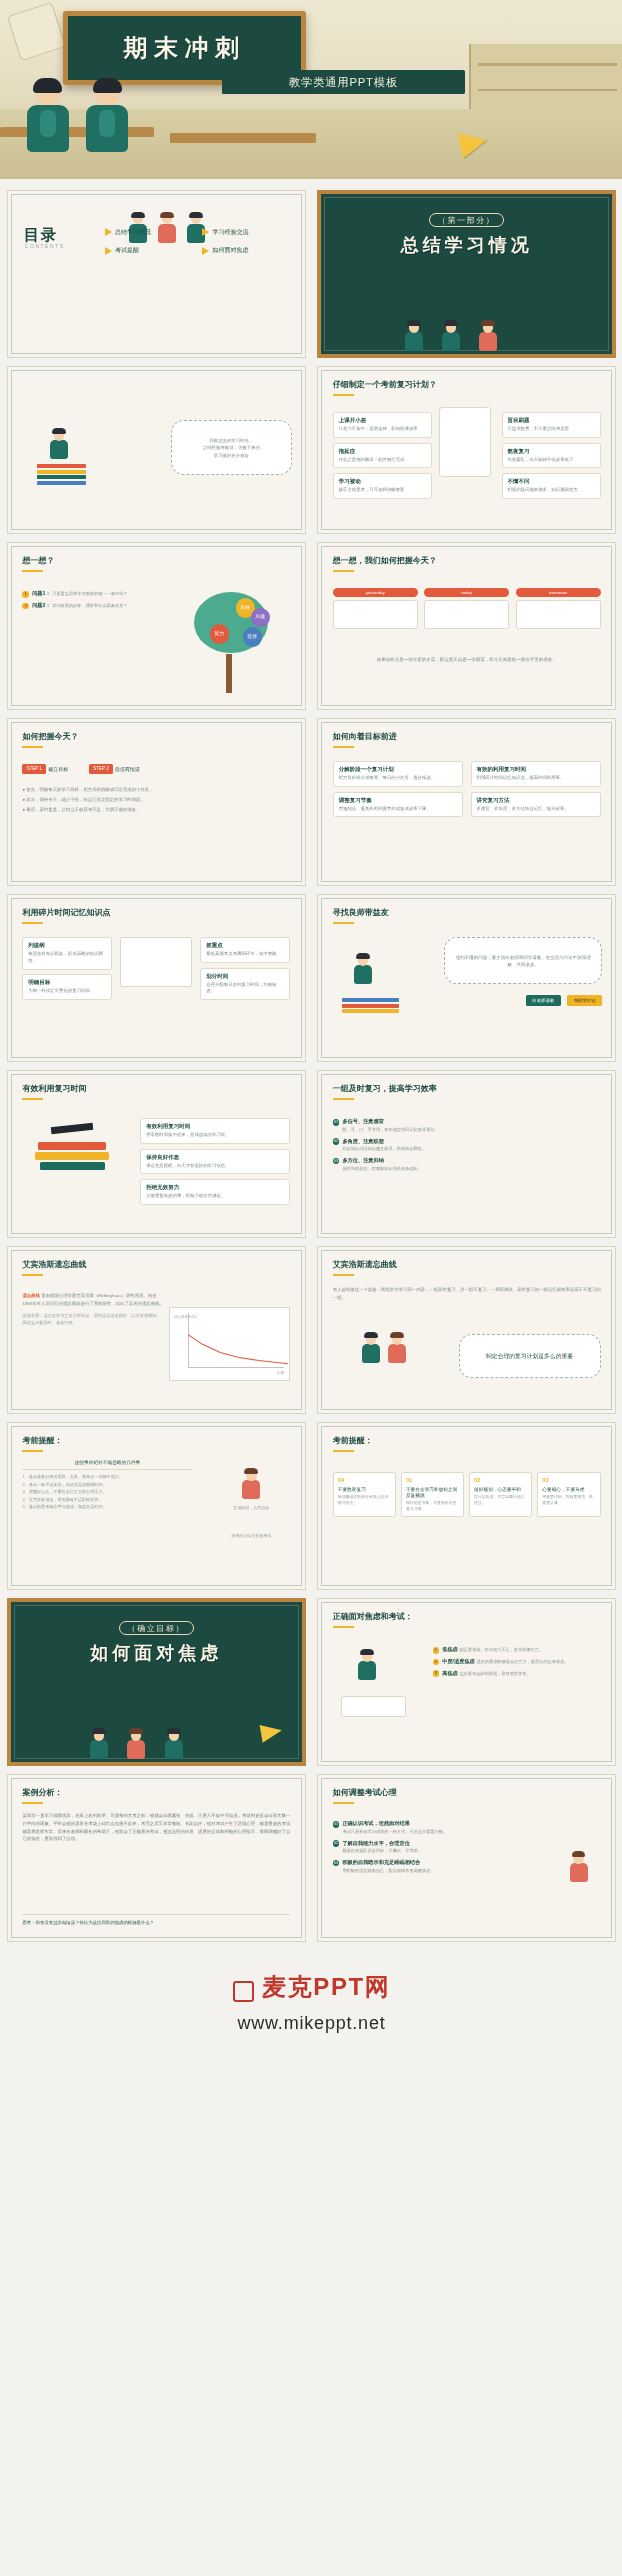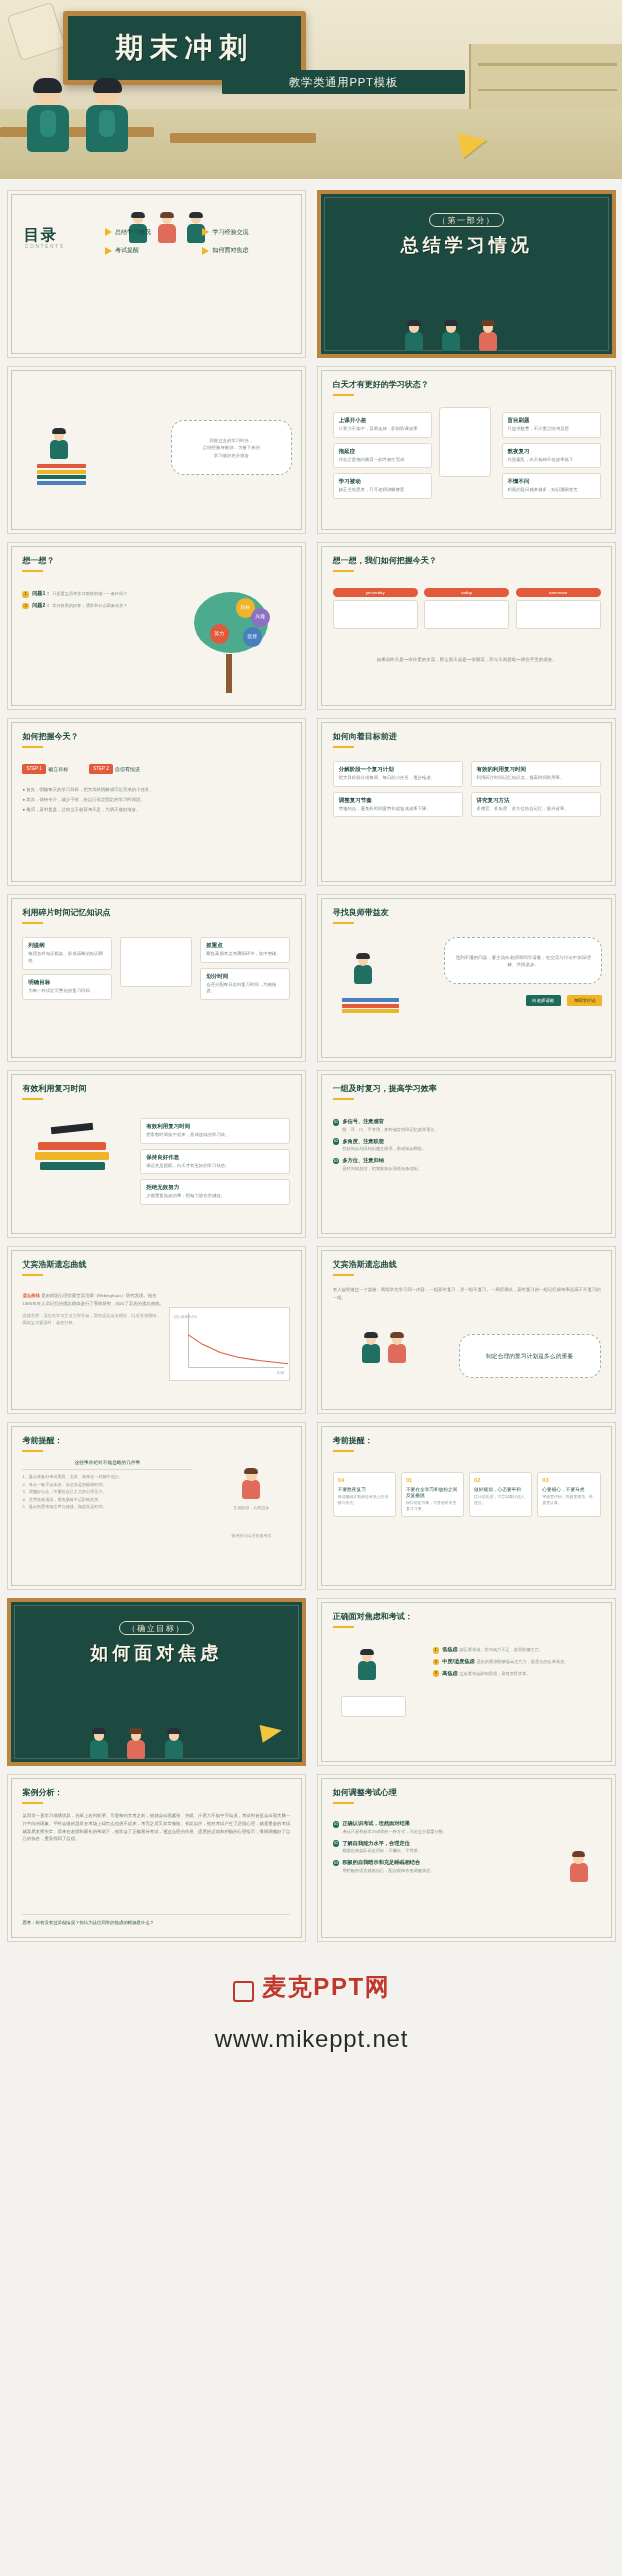--- a/index.html
+++ b/index.html
@@ -22,21 +22,21 @@
     background:
       linear-gradient(180deg, rgba(238,232,210,1) 0%, rgba(232,224,197,1) 40%, rgba(214,203,170,1) 100%);
   }
   .hero .board {
     position: absolute; left: 63px; top: 11.3px; width: 243px; height: 74px;
     background: #1d4a40; border: 5.7px solid #b9853f; border-radius: 3.2px;
     box-shadow: 0 3.2px 8px rgba(0,0,0,.28);
     display:flex; align-items:center; justify-content:center;
   }
   .hero .board .zh {
-    color: #f7f3e6; font-size: 28px; letter-spacing: 6.5px; font-weight: 700;
+    color: #f7f3e6; font-size: 24px; letter-spacing: 6.5px; font-weight: 700;
     text-shadow: 0.8px 0.8px 0 rgba(0,0,0,.35);
     font-family: "DejaVu Sans", sans-serif;
   }
   .hero .subbar {
     position:absolute; left: 222px; top: 70px; width: 243px; height: 24px;
     background: #1d4a40; color:#f4f0e2; font-size: 11.3px;
     display:flex; align-items:center; justify-content:center; letter-spacing:0.8px;
     border-radius: 1.6px;
   }
   .hero .desk {
@@ -190,21 +190,21 @@
   .daycards { position:absolute; left:14.6px; right:14.6px; top:45px; display:flex; gap:6.5px;}
   .day { flex:1; text-align:center; }
   .day .cap { background:#e25a3c; color:#fff; font-size:4.4px; border-radius:6.5px; padding:1.6px 0;}
   .day .ill { height:29px; background:#fff; border:0.8px solid #ddd9c9; border-radius:2.4px; margin-top:2.4px;}
 
   
   .footer {
     width:623px; padding: 21px 0 27.5px; text-align:center; background:#f3f2ee;
   }
   .footer .brand { font-size: 24px; font-weight:700; color:#c0382b; letter-spacing:1.6px;}
-  .footer .url { font-size: 24px; color:#2b2b2b; margin-top:22px; letter-spacing:0.8px;}
+  .footer .url { font-size: 18px; color:#2b2b2b; margin-top:10px; letter-spacing:0.8px;}
   .footer .logo {
     display:inline-block; width:21px;height:21px;border:2.4px solid #c0382b;border-radius:3.2px;
     vertical-align:middle; margin-right:4.9px;
   }
 </style>
 </head>
 <body>
 
 <div class="page">
 
@@ -322,21 +322,21 @@
           </div>
           <div class="b"></div>
         </div>
       <div class="quotebox" style="right:13px;top:53px;width:121px;height:55px;">
         <span style="font-size:4.4px;color:#7b8a84;line-height:1.7;">回首过去的学习时光，<br>总结经验与教训，为接下来的<br>学习做好充分准备</span>
       </div>
     </div>
 
     <div class="slide">
       <div class="edge"></div>
-      <div class="s-title">白天才有更好的学习状态？</div>
+      <div class="s-title">仔细制定一个考前复习计划？</div>
       <div style="position:absolute;left:121px;top:40px;width:52px;height:70px;background:#fff;border:0.8px solid #ddd9c9;border-radius:3.2px;"></div>
       <div style="position:absolute;left:14.6px;top:45px;width:99px;">
         <div class="card">
             <h4>上课开小差</h4>
             <p>注意力不集中，容易走神，影响听课效率</p>
           </div>
         <div class="card">
             <h4>拖延症</h4>
             <p>作业总是拖到最后一刻才匆忙完成</p>
           </div>

